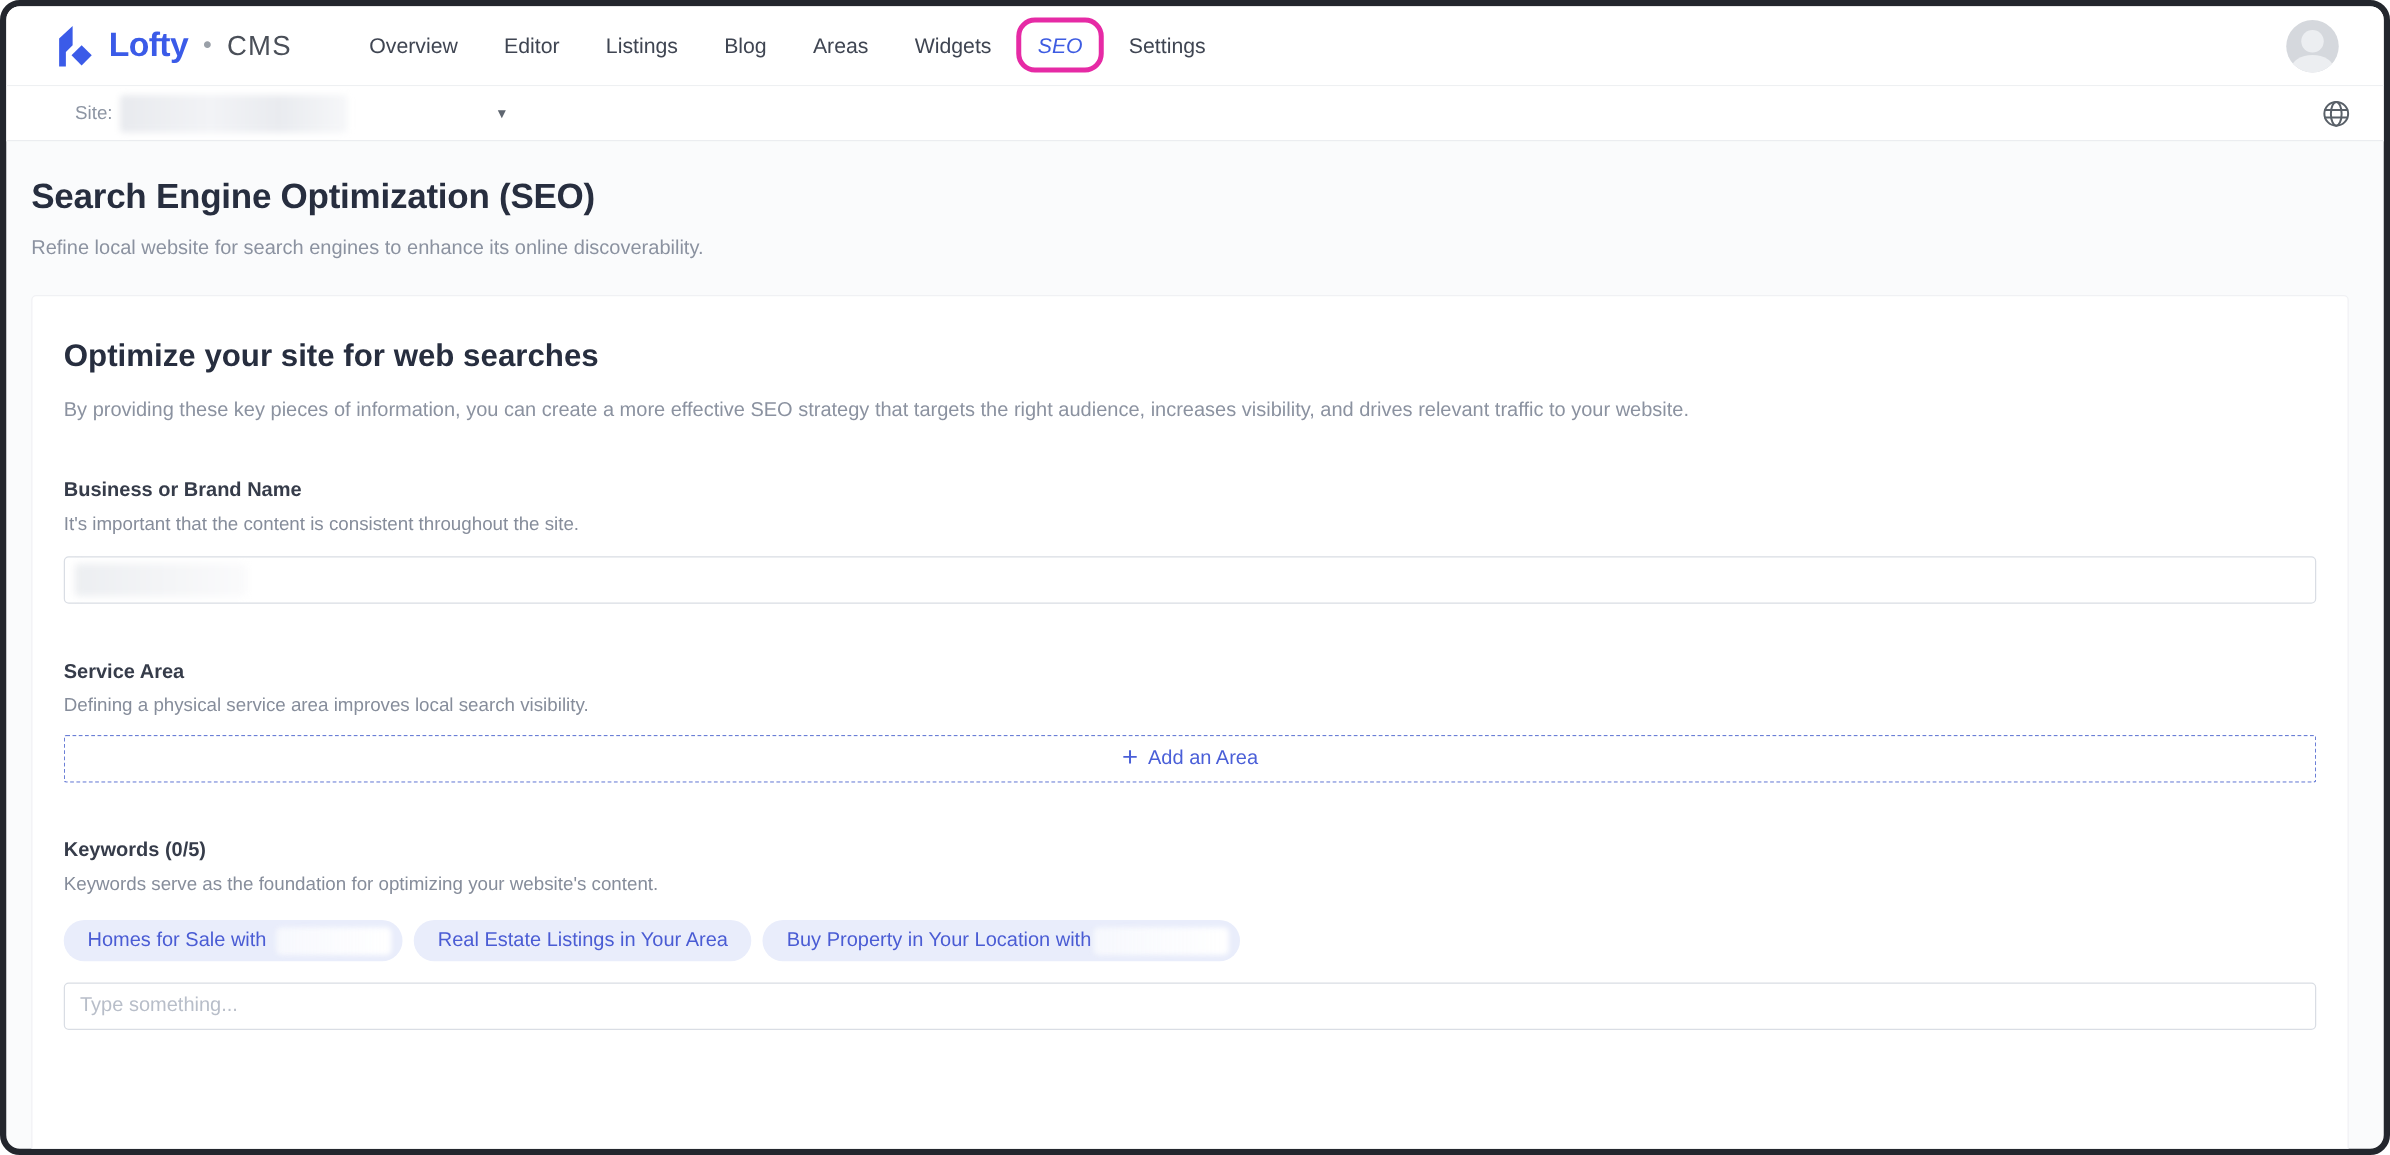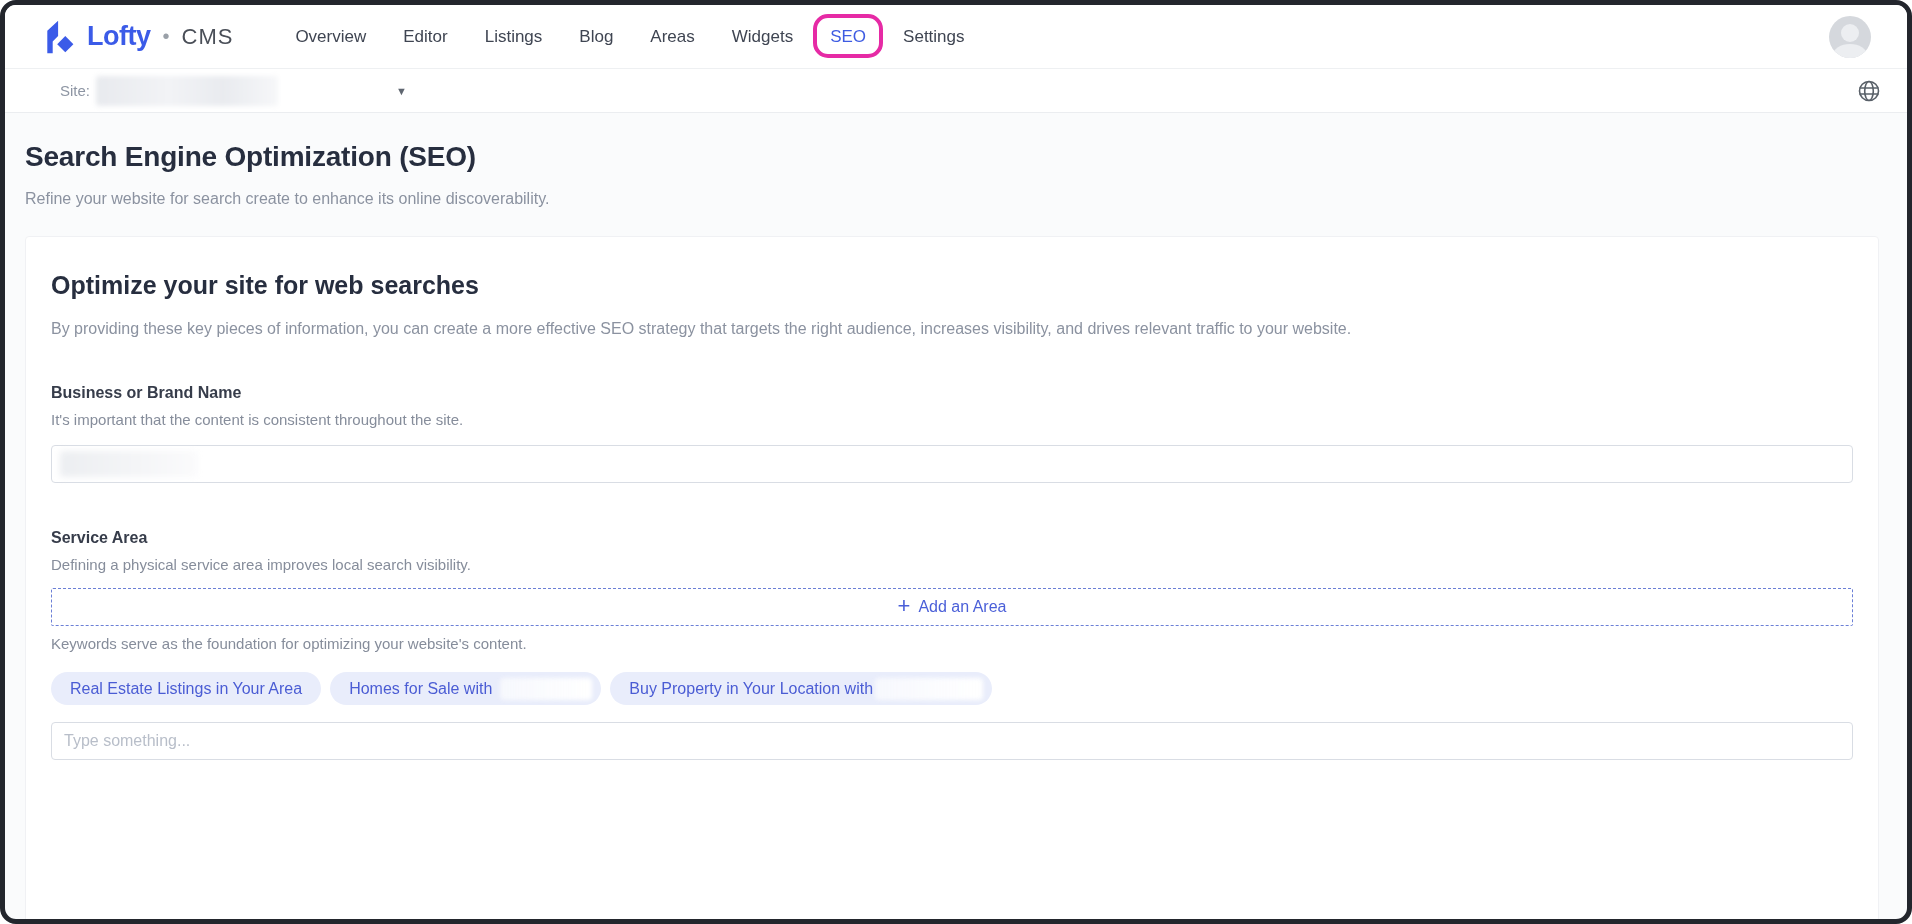--- a/index.html
+++ b/index.html
@@ -19,21 +19,21 @@
   }
   .brand { display: flex; align-items: center; gap: 10px; }
   .brand-mark { width: 36px; height: 36px; display: block; }
   .brand-name { font-size: 27px; font-weight: bold; color: #3b5be8; letter-spacing: -0.5px; }
   .brand-dot { font-size: 20px; color: #9aa0a8; margin: 0 2px; }
   .brand-product { font-size: 22px; color: #4a4f58; letter-spacing: 1px; }
 
   .nav-items { display: flex; align-items: center; margin-left: 62px; gap: 37px; }
   .nav-item { font-size: 17px; color: #3f4552; cursor: pointer; white-space: nowrap; }
   .nav-item.active { color: #3e5ce2; }
-  .nav-seo-wrap { position: relative; display: inline-block; }
+  .nav-seo-wrap { position: relative; display: inline-block; font-style: italic; }
   .annotation-ring {
     position: absolute; left: -17px; right: -17px; top: -13px; bottom: -11px;
     border: 4px solid #e62aa5; border-radius: 15px; pointer-events: none;
   }
 
   .topnav-spacer { flex: 1; }
   .avatar {
     width: 42px; height: 42px; border-radius: 50%; background: #d5d8dd;
     position: relative; overflow: hidden; flex: 0 0 auto;
   }
@@ -168,21 +168,21 @@
     <svg class="globe" viewBox="0 0 24 24">
       <circle cx="12" cy="12" r="9.5" fill="none" stroke="#596068" stroke-width="1.6"></circle>
       <ellipse cx="12" cy="12" rx="4.3" ry="9.5" fill="none" stroke="#596068" stroke-width="1.6"></ellipse>
       <line x1="2.5" y1="9" x2="21.5" y2="9" stroke="#596068" stroke-width="1.6"></line>
       <line x1="2.5" y1="15" x2="21.5" y2="15" stroke="#596068" stroke-width="1.6"></line>
     </svg>
   </div>
 
   <div class="main">
     <div class="page-title">Search Engine Optimization (SEO)</div>
-    <div class="page-subtitle">Refine your website for search create to enhance its online discoverability.</div>
+    <div class="page-subtitle">Refine local website for search engines to enhance its online discoverability.</div>
 
     <div class="card">
       <div class="card-heading">Optimize your site for web searches</div>
       <div class="card-desc">By providing these key pieces of information, you can create a more effective SEO strategy that targets the right audience, increases visibility, and drives relevant traffic to your website.</div>
 
       
       <div class="field-label">Business or Brand Name</div>
       <div class="field-helper">It's important that the content is consistent throughout the site.</div>
       <div class="text-input-box">
         <div class="value-blur"></div>
@@ -190,28 +190,29 @@
 
       
       <div class="field-label">Service Area</div>
       <div class="field-helper">Defining a physical service area improves local search visibility.</div>
       <div class="add-area-btn">
         <span class="add-area-plus">+</span>
         <span class="add-area-label">Add an Area</span>
       </div>
 
       
+      <div class="field-label">Keywords (0/5)</div>
       <div class="field-helper">Keywords serve as the foundation for optimizing your website's content.</div>
       <div class="chips-row">
         <div class="chip">
-          <span>Real Estate Listings in Your Area</span>
+          <span>Homes for Sale with</span>
+          <span class="chip-blur w1"></span>
         </div>
         <div class="chip">
-          <span>Homes for Sale with</span>
-          <span class="chip-blur w1"></span>
+          <span>Real Estate Listings in Your Area</span>
         </div>
         <div class="chip">
           <span>Buy Property in Your Location with</span>
           <span class="chip-blur w2"></span>
         </div>
       </div>
       <input type="text" class="plain" placeholder="Type something..." style="">
 
       
       

